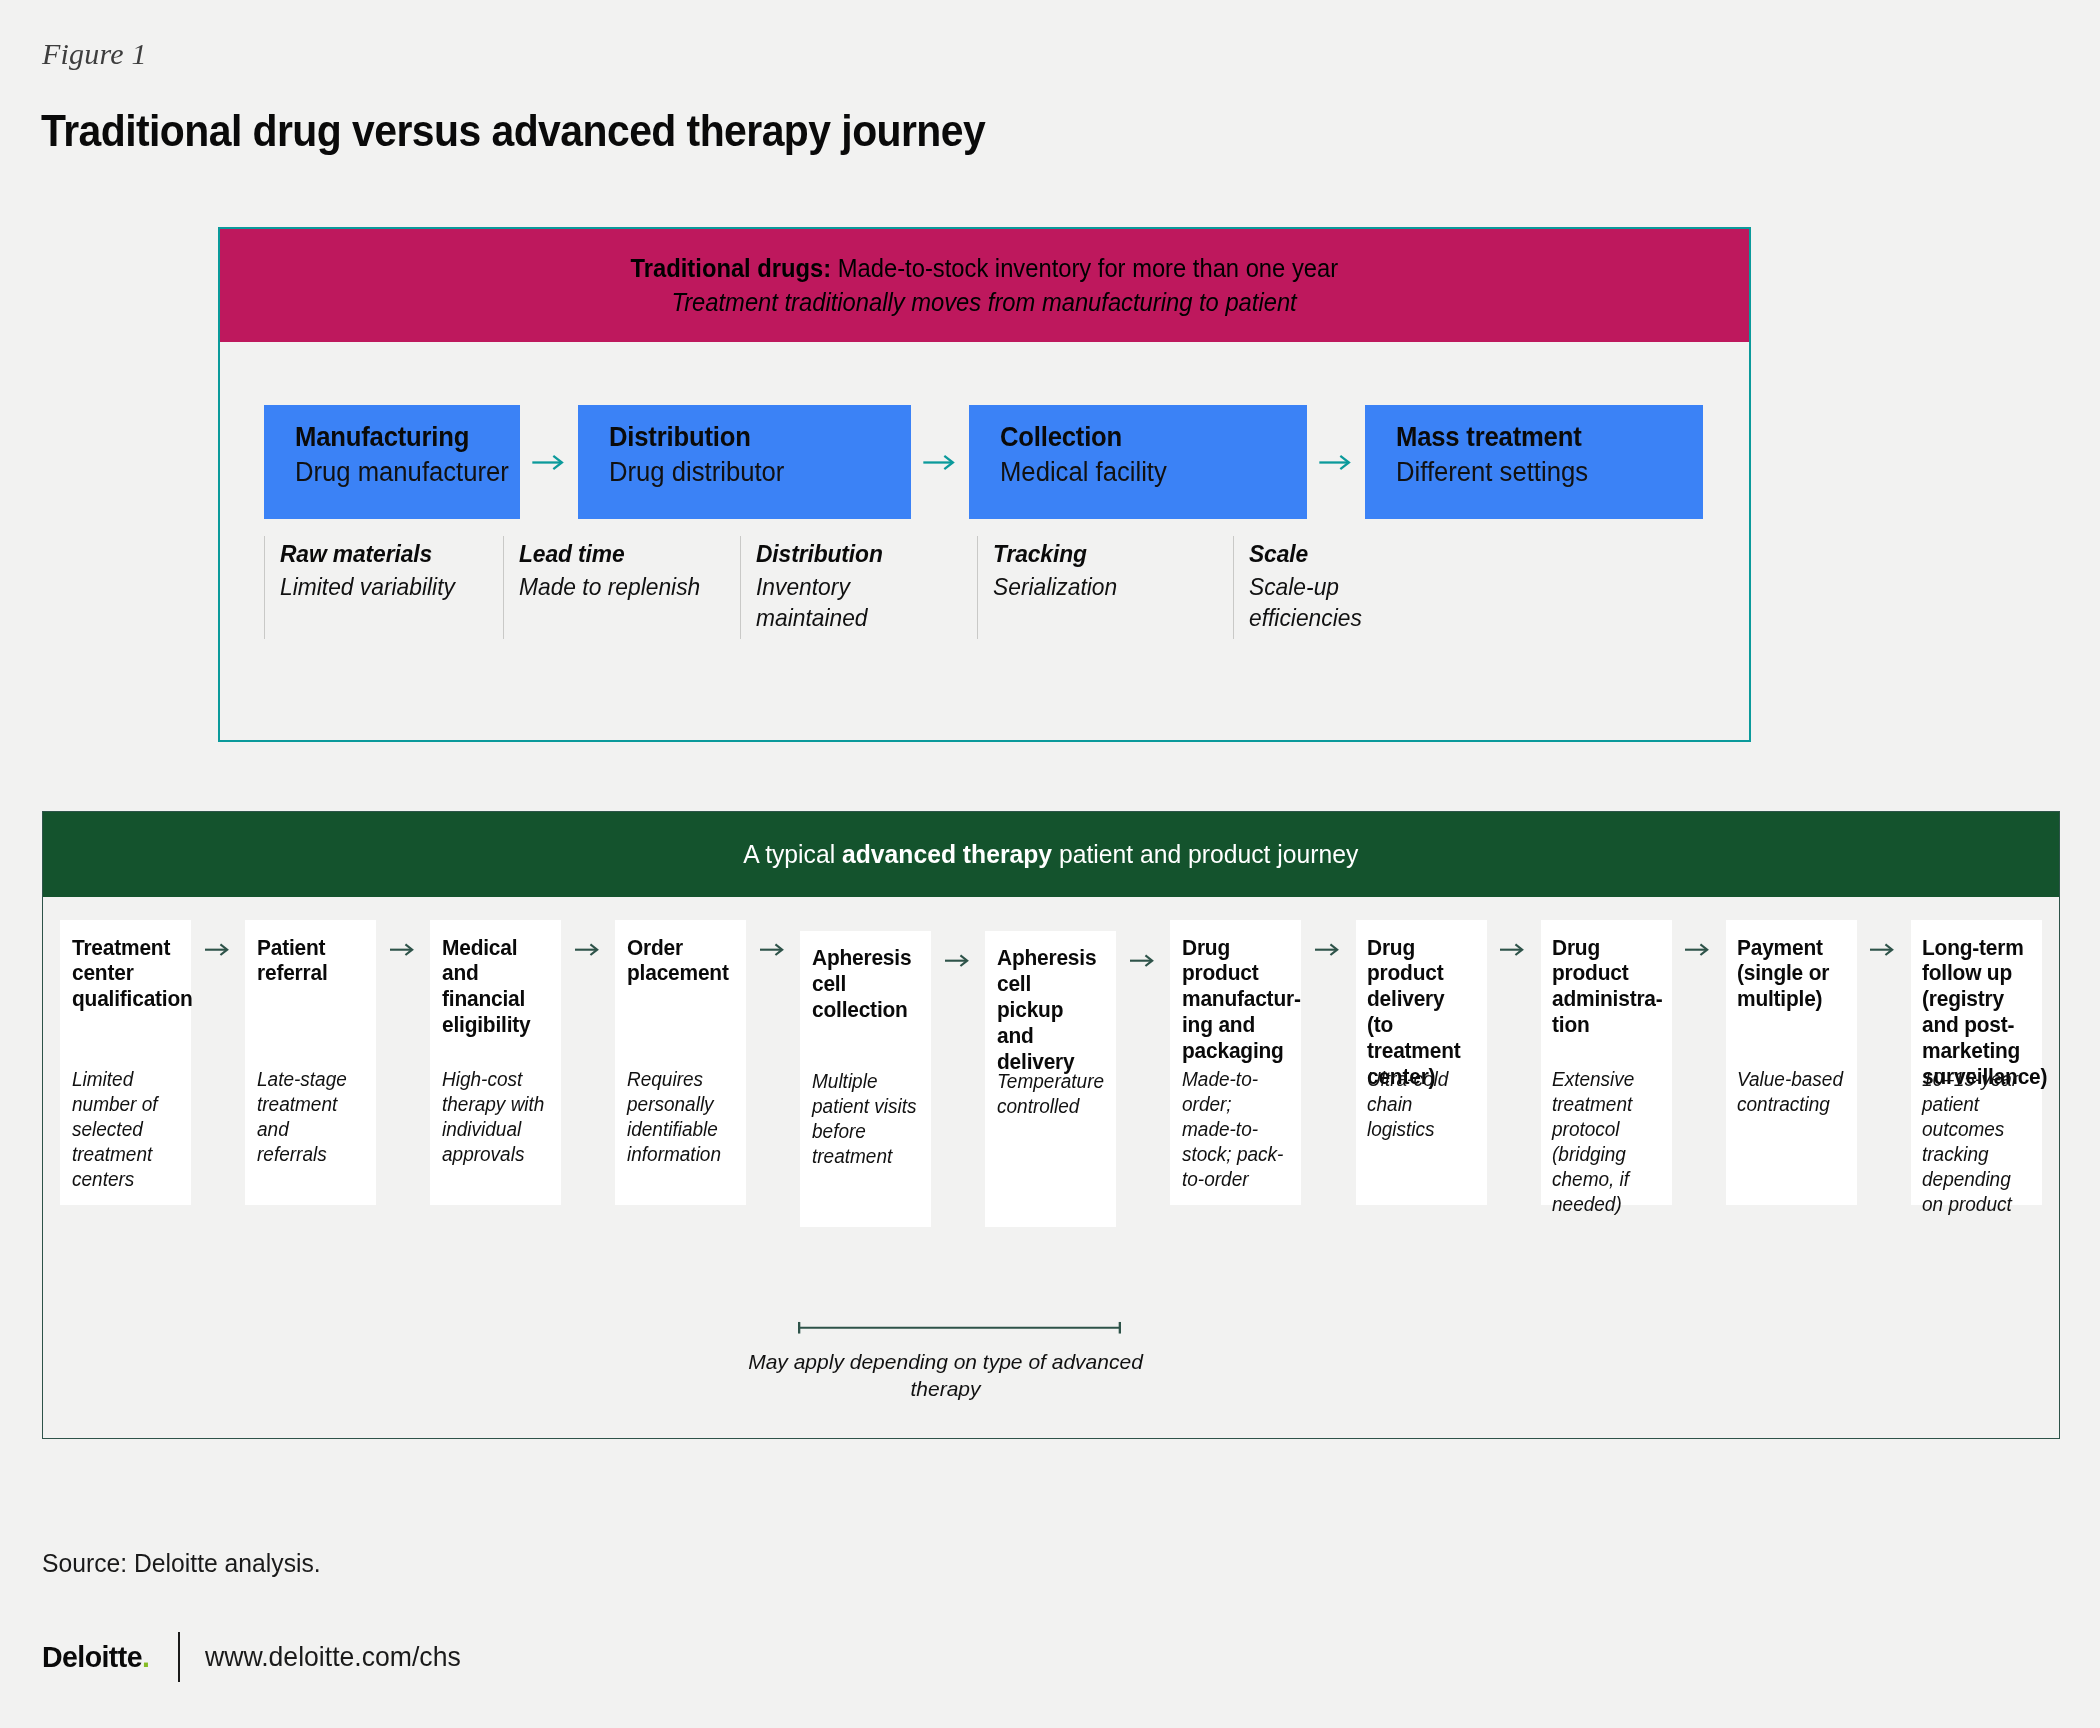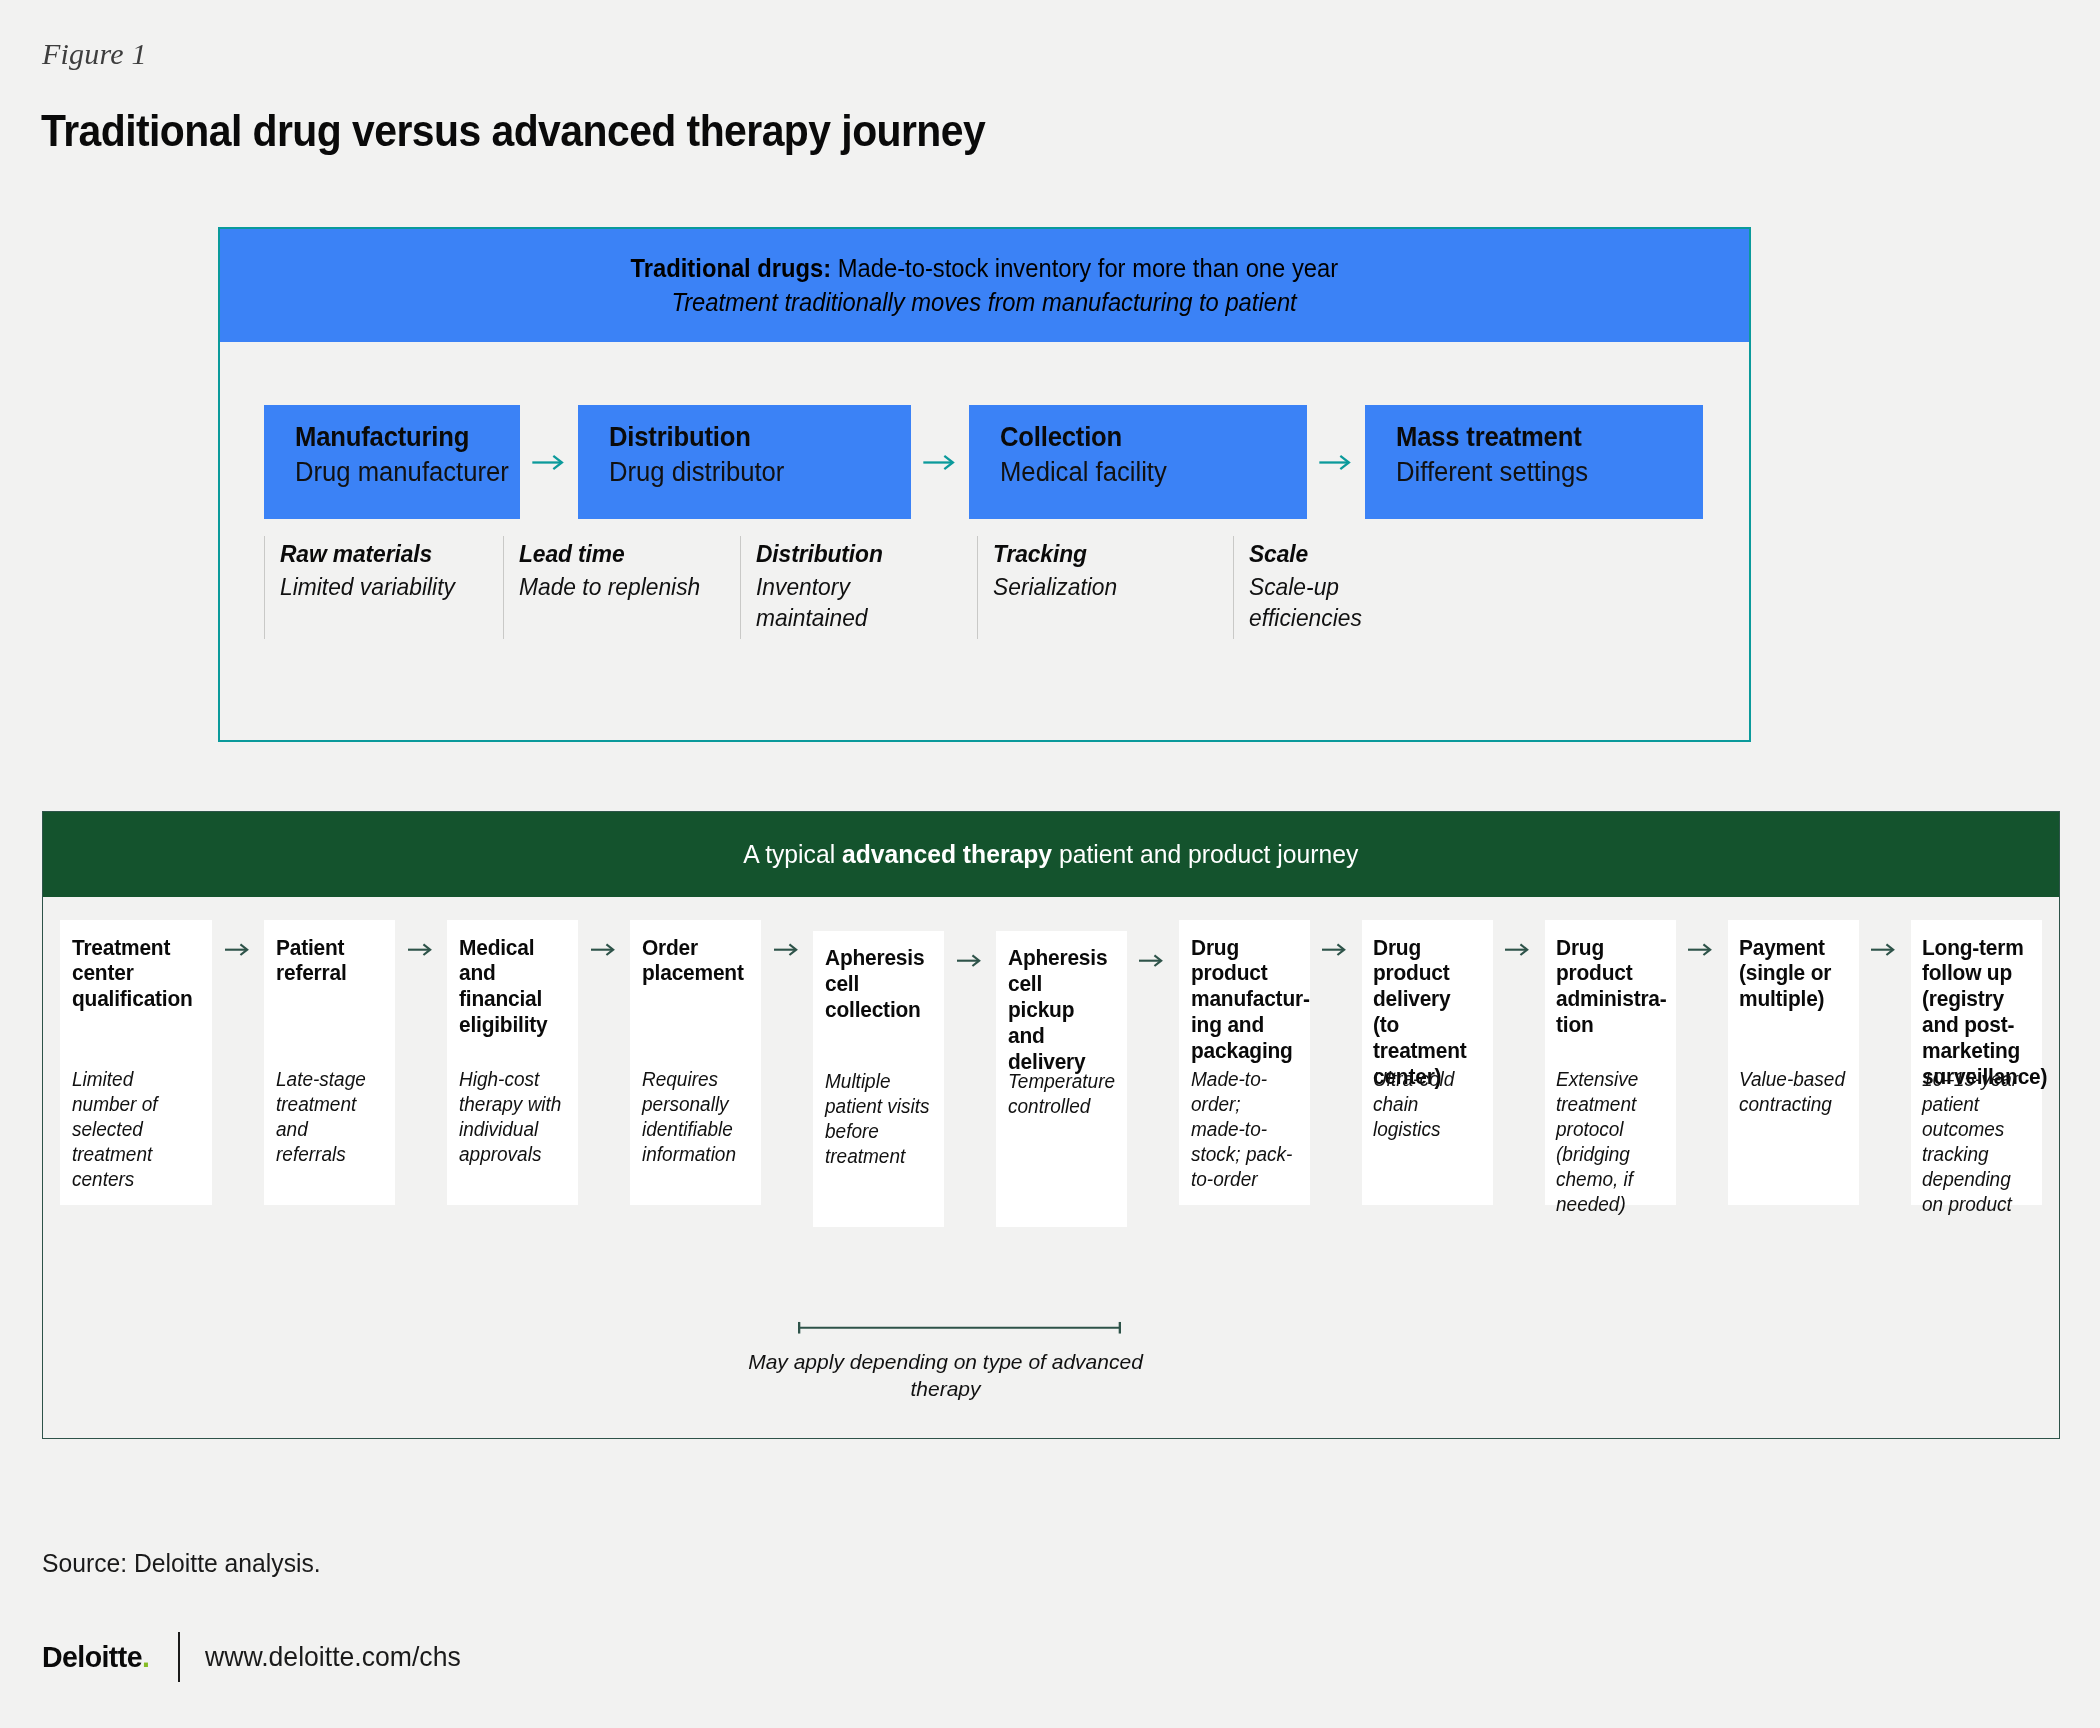--- a/index.html
+++ b/index.html
@@ -51,21 +51,21 @@
     left: 218px;
     top: 227px;
     width: 1533px;
     height: 515px;
     border: 2.9px solid #0b9a9b;
     background: #f2f2f1;
   }
 
   .teal-header {
     height: 113px;
-    background: #3b82f6;
+    background: #be185d;
     color: #000;
     display: flex;
     flex-direction: column;
     align-items: center;
     justify-content: center;
     line-height: 1.34;
   }
   .teal-header .line1 { font-size: 25px; transform: scaleX(0.95); }
   .teal-header .line1 b { font-weight: bold; }
   .teal-header .line2 { font-size: 25px; font-style: italic; transform: scaleX(0.95); }
@@ -378,21 +378,21 @@
   <div class="green-panel">
     <div class="green-header">
       <div class="gh-text">
         <span>A typical </span><b>advanced therapy</b><span> patient and product journey</span>
       </div>
     </div>
 
     <div class="green-body">
       <div class="journey">
 
-        <div class="j-card" style="width:152px">
+        <div class="j-card" style="width:131px">
           <div class="j-title">Treatment center qualification</div>
           <div class="j-desc">Limited number of selected treatment centers</div>
         </div>
         <div class="j-arrow">
           <svg width="29" height="17.4" viewBox="0 0 30 18">
               <line x1="1" y1="9" x2="23" y2="9" stroke="#2e5349" stroke-width="2.2"></line>
               <polyline points="17,3.5 24,9 17,14.5" fill="none" stroke="#2e5349" stroke-width="2.2"></polyline>
             </svg>
         </div>
 

